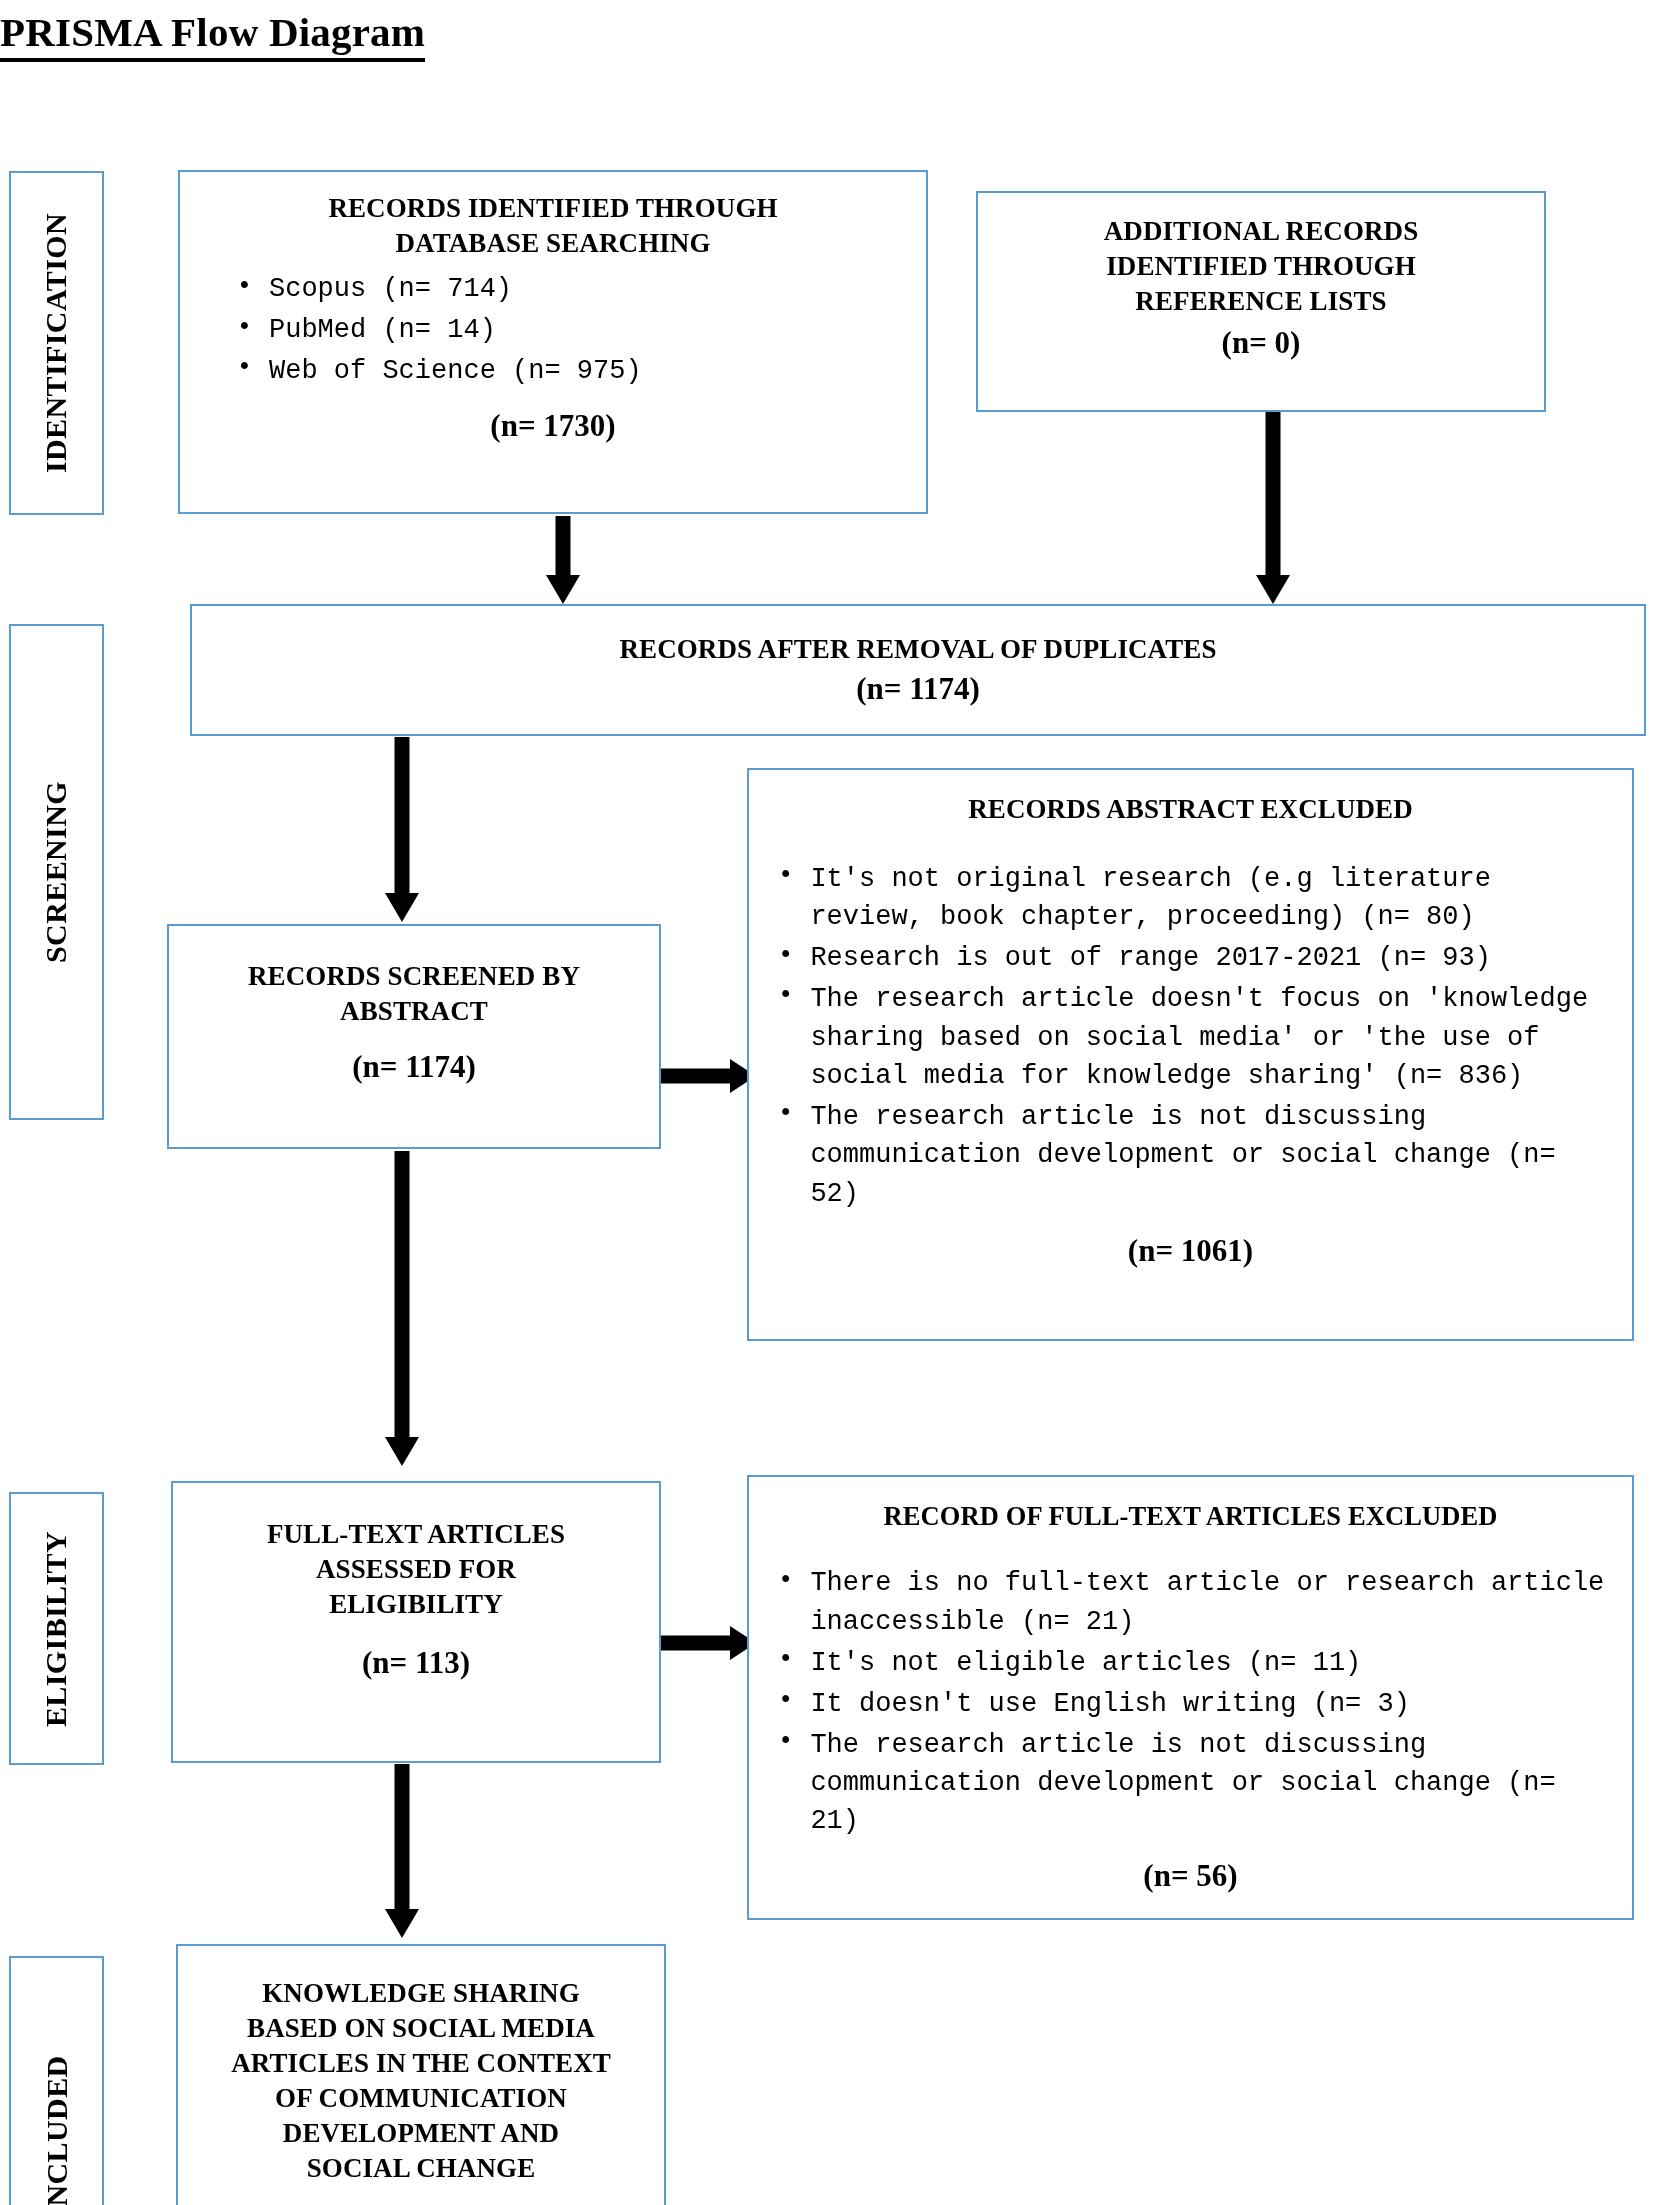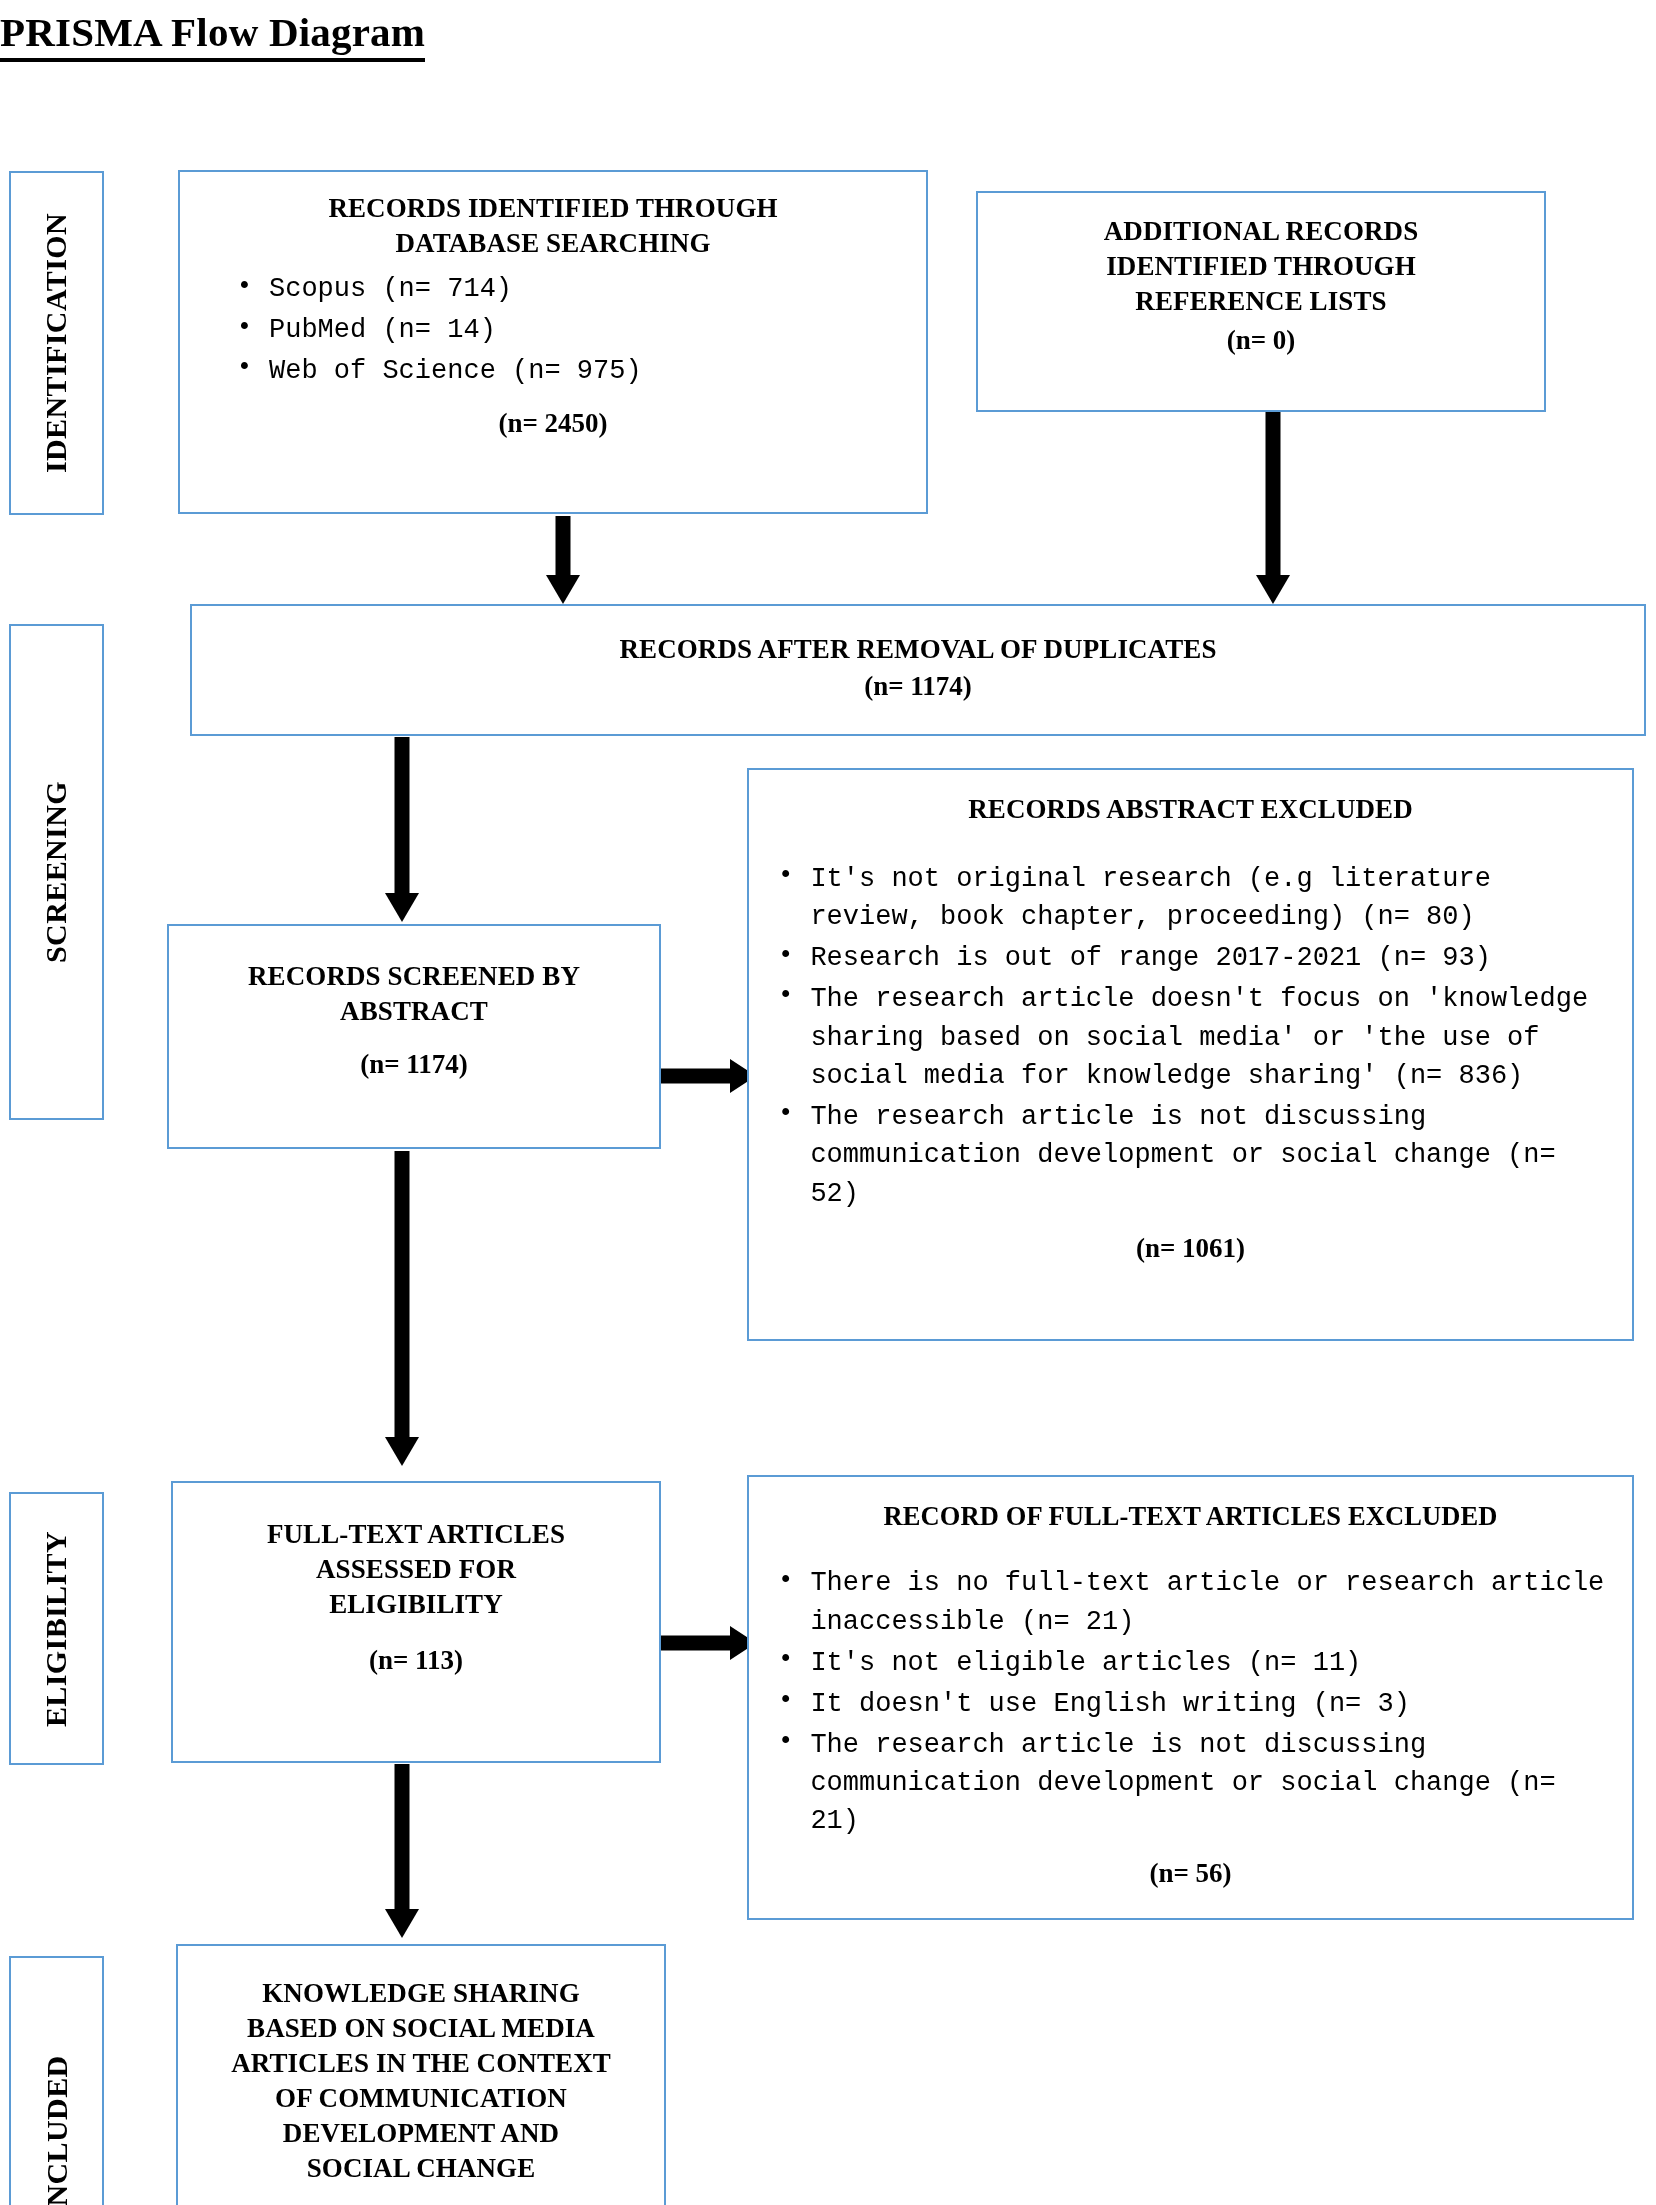--- a/index.html
+++ b/index.html
@@ -70,21 +70,21 @@
     text-align: center;
     font-size: 27px;
     font-weight: bold;
     line-height: 1.30;
     letter-spacing: 0.1px;
   }
   .hdr.smallcaps { font-size: 26.5px; }
 
   .ntotal {
     text-align: center;
-    font-size: 27px;
+    font-size: 31px;
     font-weight: bold;
   }
 
   ul.bullets {
     list-style: none;
     margin: 0;
     padding: 0;
   }
   ul.bullets li {
     position: relative;
@@ -175,21 +175,21 @@
     <div class="box-inner" style="padding:18.5px 16px 0 16px;">
       <div class="hdr">
         <div>RECORDS IDENTIFIED THROUGH</div>
         <div>DATABASE SEARCHING</div>
       </div>
       <ul class="bullets" style="margin-top:9.7px; padding-left:31px;">
         <li>Scopus  (n= 714)</li>
         <li>PubMed  (n= 14)</li>
         <li>Web of Science  (n= 975)</li>
       </ul>
-      <div class="ntotal" style="margin-top:17px;">(n= 2450)</div>
+      <div class="ntotal" style="margin-top:17px;">(n= 1730)</div>
     </div>
   </div>
 
   <div class="box" style="left:976px; top:191px; width:570px; height:221px;">
     <div class="box-inner" style="padding:21px 13.2px 0 13.2px;">
       <div class="hdr">
         <div>ADDITIONAL RECORDS</div>
         <div>IDENTIFIED THROUGH</div>
         <div>REFERENCE LISTS</div>
       </div>

